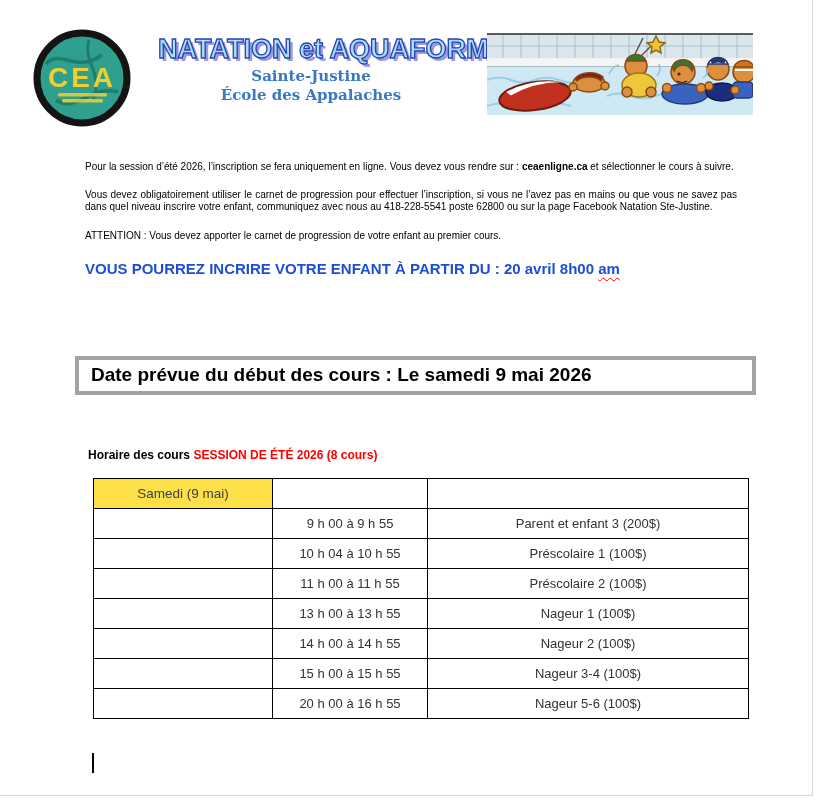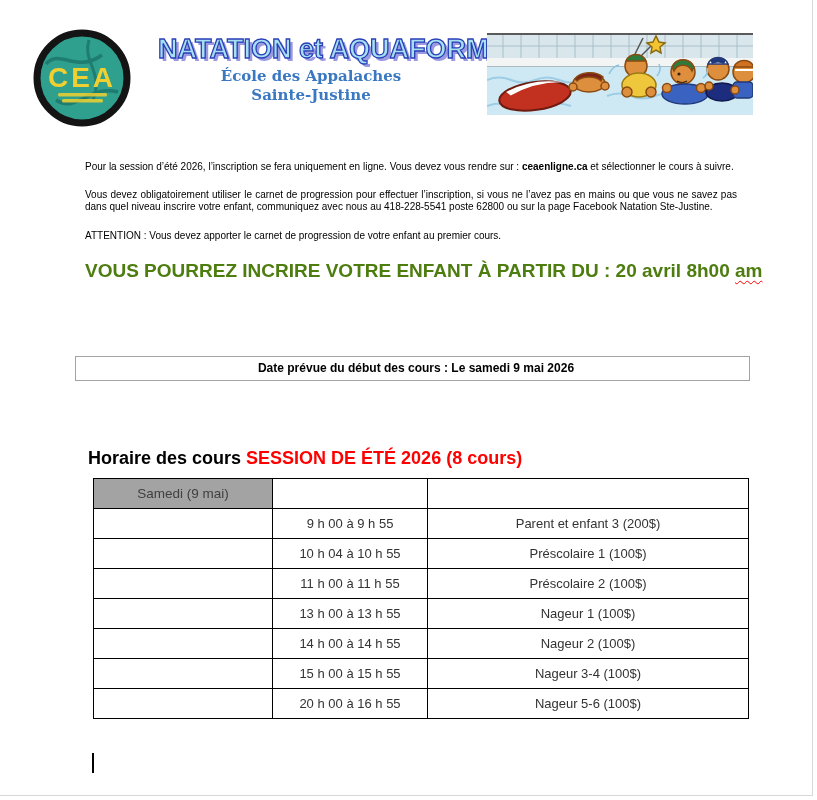--- a/index.html
+++ b/index.html
@@ -25,46 +25,46 @@
     font-family:"DejaVu Serif","Liberation Serif",serif;
     font-weight:bold;font-size:15px;line-height:1.25;color:#3a78c2;margin-top:4px;
   }
   .swimmers{position:absolute;left:487px;top:30px;width:266px;height:85px;}
   
   .content{position:absolute;left:85px;top:145px;width:652px;}
   .content p{margin:16px 0 15px 0;text-align:justify;font-size:10px;line-height:1.22;}
   .content p.attention{margin-bottom:17px;}
   b.inline{font-weight:bold;}
   .warning{
-    margin-top:18px;font-size:19px;font-weight:bold;color:#4d7c0f;white-space:nowrap;
+    margin-top:18px;font-size:15px;font-weight:bold;color:#1d4ed8;white-space:nowrap;
   }
   .misspelled{
     text-decoration-line:underline;text-decoration-style:wavy;
     text-decoration-color:#ff0000;text-decoration-thickness:1px;text-underline-offset:3px;
   }
   
   .date-box{
     position:absolute;left:75px;top:356px;width:656px;
-    border:1px solid #a3a3a3;padding:4px 5px 5px 12px;
-    font-size:12px;font-weight:bold;text-align:center;
-  }
-  
-  .horaire{position:absolute;left:88px;top:448px;font-size:18px;font-weight:bold;}
+    border:4px solid #a3a3a3;padding:4px 5px 5px 12px;
+    font-size:19px;font-weight:bold;
+  }
+  
+  .horaire{position:absolute;left:88px;top:448px;font-size:12px;font-weight:bold;}
   .horaire .red{color:#ff0000;}
   table.sched{
     position:absolute;left:93px;top:478px;border-collapse:collapse;
     font-size:13px;color:#333;
   }
   table.sched td{
     border:1px solid #000;height:29px;text-align:center;vertical-align:middle;padding:0 4px;
   }
   td.c1{width:170px;}
   td.c2{width:146px;}
   td.c3{width:312px;}
-  td.day-cell{background:#a3a3a3;color:#404040;font-size:13.5px;margin-left:24px;}
+  td.day-cell{background:#fde047;color:#404040;font-size:13.5px;margin-left:24px;}
   .caret{position:absolute;left:92px;top:753px;width:2px;height:20px;background:#000;}
 </style>
 </head>
 <body>
 
 <div class="page">
 
   <div class="logo">
     <svg width="100" height="100" viewBox="0 0 100 100">
       <circle cx="50" cy="50" r="45" fill="#2f9f8e" stroke="#141414" stroke-width="7"></circle>
@@ -73,22 +73,22 @@
       <path d="M57,12 C50,34 72,44 61,72" stroke="#1e7d70" stroke-width="3" fill="none"></path>
       <text x="50" y="59" text-anchor="middle" font-family="Liberation Sans, sans-serif" font-size="28" font-weight="bold" fill="#f0cf30" letter-spacing="3">CEA</text>
       <rect x="26" y="65" width="49" height="3.5" rx="1.5" fill="#f0cf30" opacity="0.85"></rect>
       <rect x="30" y="71" width="41" height="3.5" rx="1.5" fill="#f0cf30" opacity="0.85"></rect>
     </svg>
   </div>
 
   <div class="title-block">
     <div class="wordart">NATATION et AQUAFORME</div>
     <div class="subtitle">
+      <div>Sainte-Justine</div>
       <div>École des Appalaches</div>
-      <div>Sainte-Justine</div>
     </div>
   </div>
 
   <div class="swimmers">
     <svg width="266" height="85" viewBox="0 0 266 85">
 
       <rect x="0" y="4" width="266" height="24" fill="#d9e7ed"></rect>
       <g stroke="#a9bec9" stroke-width="1">
         <line x1="0" y1="16" x2="266" y2="16"></line>
         <line x1="16" y1="4" x2="16" y2="28"></line>

